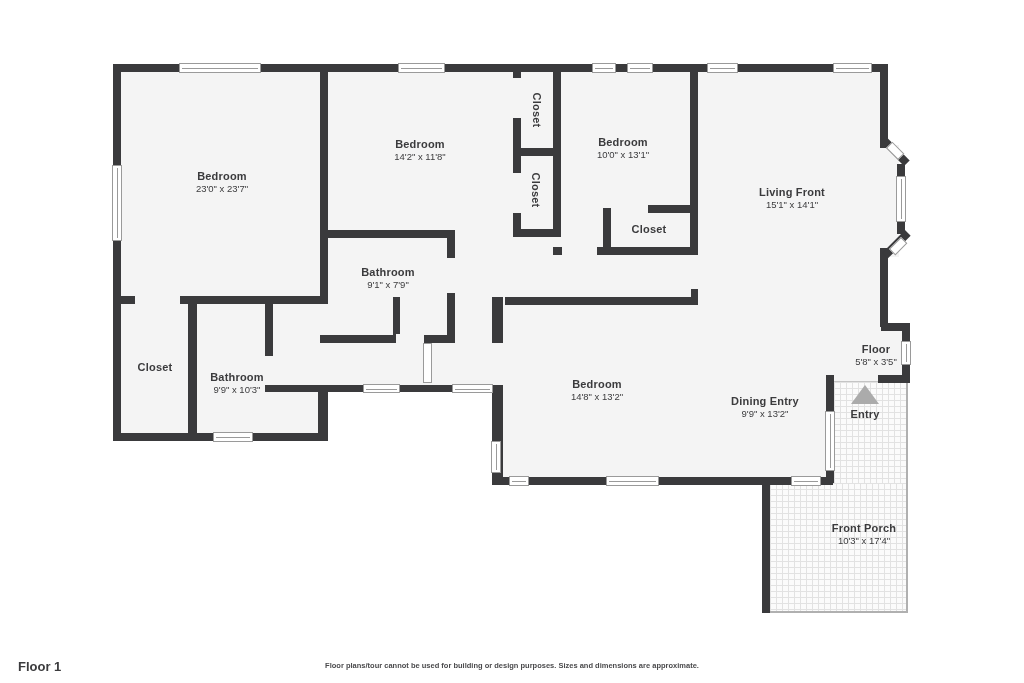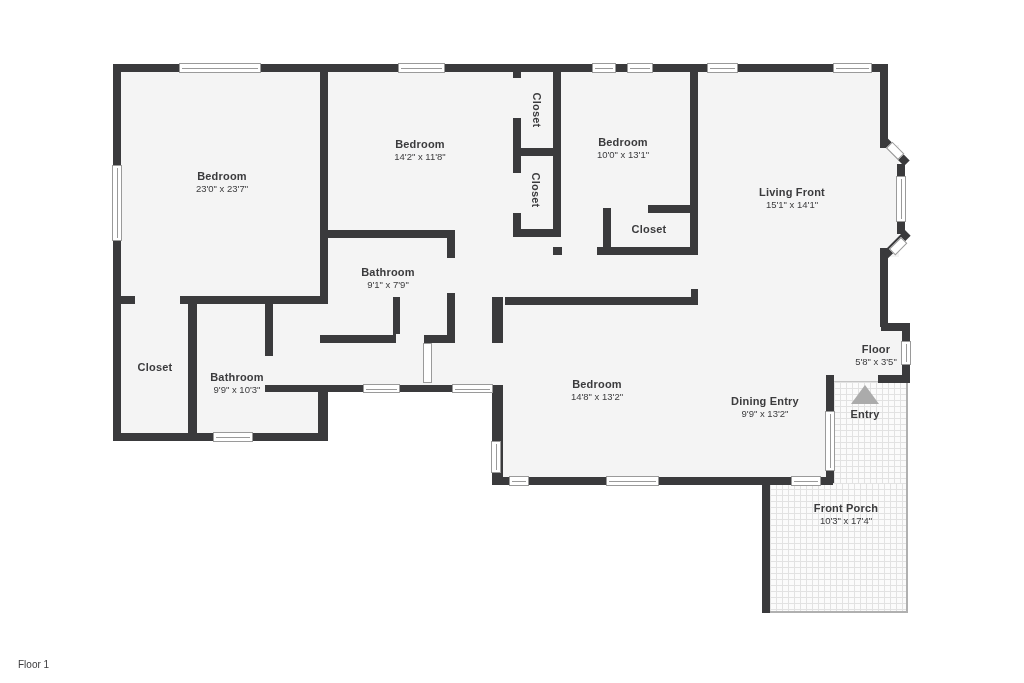--- a/index.html
+++ b/index.html
@@ -21,21 +21,21 @@
   .room-dims{display:block;font-size:9.5px;margin-top:1px;}
   .label-rot{transform:translate(-50%,-50%) rotate(90deg);}
   .fireplace{position:absolute;left:752px;top:68px;width:70px;height:46px;box-sizing:border-box;
              border:4px solid #3a3a3c;
              background:repeating-linear-gradient(45deg,#ffffff 0 4px,#77777a 4px 5px);
              display:flex;align-items:center;justify-content:center;}
   .fireplace .room-name{background:rgba(255,255,255,.88);padding:0 2px;font-size:10.5px;}
   .entry-arrow{position:absolute;width:0;height:0;
                border-left:14px solid transparent;border-right:14px solid transparent;
                border-bottom:19px solid #ababab;}
-  .footer-floor{position:absolute;left:18px;top:659px;font-size:10px;font-weight:normal;color:#3b3b3d;text-align:right;}
+  .footer-floor{position:absolute;left:18px;top:659px;font-size:13px;font-weight:bold;color:#3b3b3d;text-align:right;}
   .footer-disclaimer{position:absolute;left:512px;top:661px;transform:translateX(-50%);
                      font-size:7.5px;font-weight:600;color:#4a4a4c;white-space:nowrap;}
 </style>
 </head>
 <body>
 
 <div class="canvas">
 
   <div class="fill" style="left:113px;top:64px;width:772px;height:240px;"></div>
   <div class="fill" style="left:113px;top:304px;width:215px;height:137px;"></div>
@@ -162,20 +162,21 @@
     <span class="room-name">Dining Entry</span>
     <span class="room-dims">9'9" x 13'2"</span>
   </div>
   <div class="label" style="left:876px;top:355px;">
     <span class="room-name">Floor</span>
     <span class="room-dims">5'8" x 3'5"</span>
   </div>
   <div class="label" style="left:865px;top:414px;">
     <span class="room-name">Entry</span>
   </div>
-  <div class="label" style="left:846px;top:514px;">
+  <div class="label" style="left:846px;top:534px;padding-left:36px;">
     <span class="room-name">Front Porch</span>
     <span class="room-dims">10'3" x 17'4"</span>
   </div>
 
   <div class="footer-floor">Floor 1</div>
+  <div class="footer-disclaimer">Floor plans/tour cannot be used for building or design purposes. Sizes and dimensions are approximate.</div>
 
 </div>
 
 </body></html>

